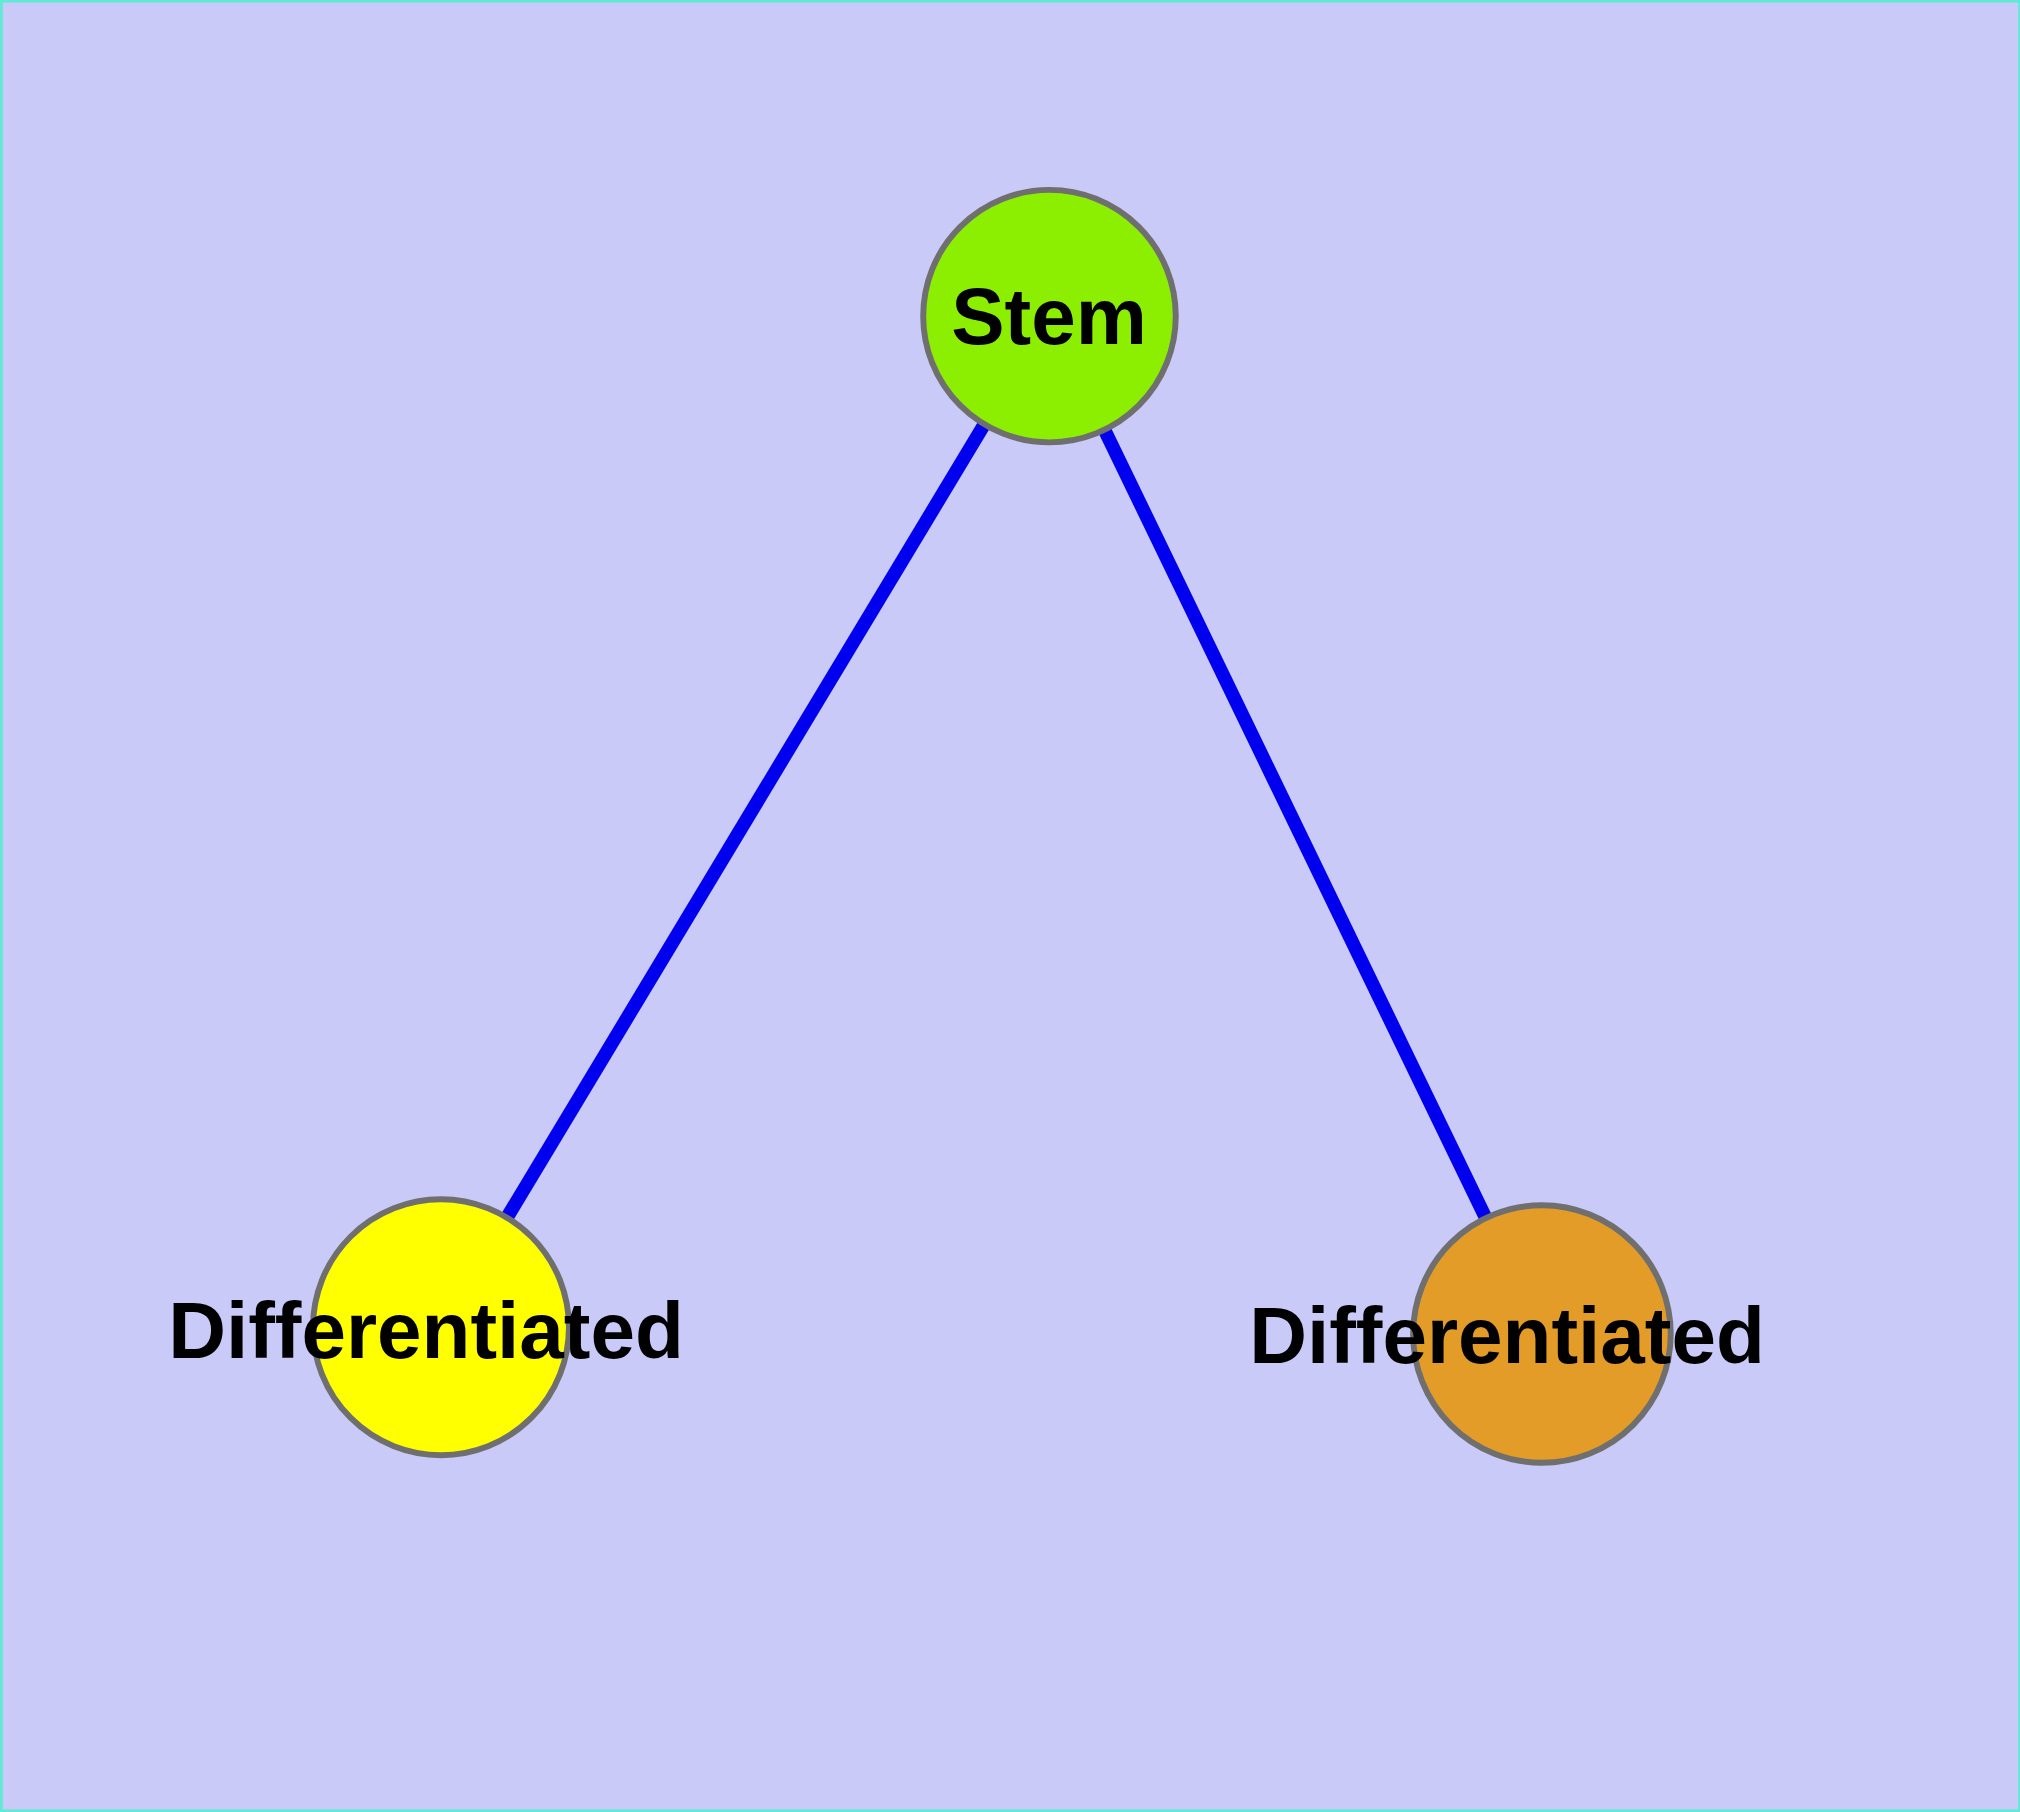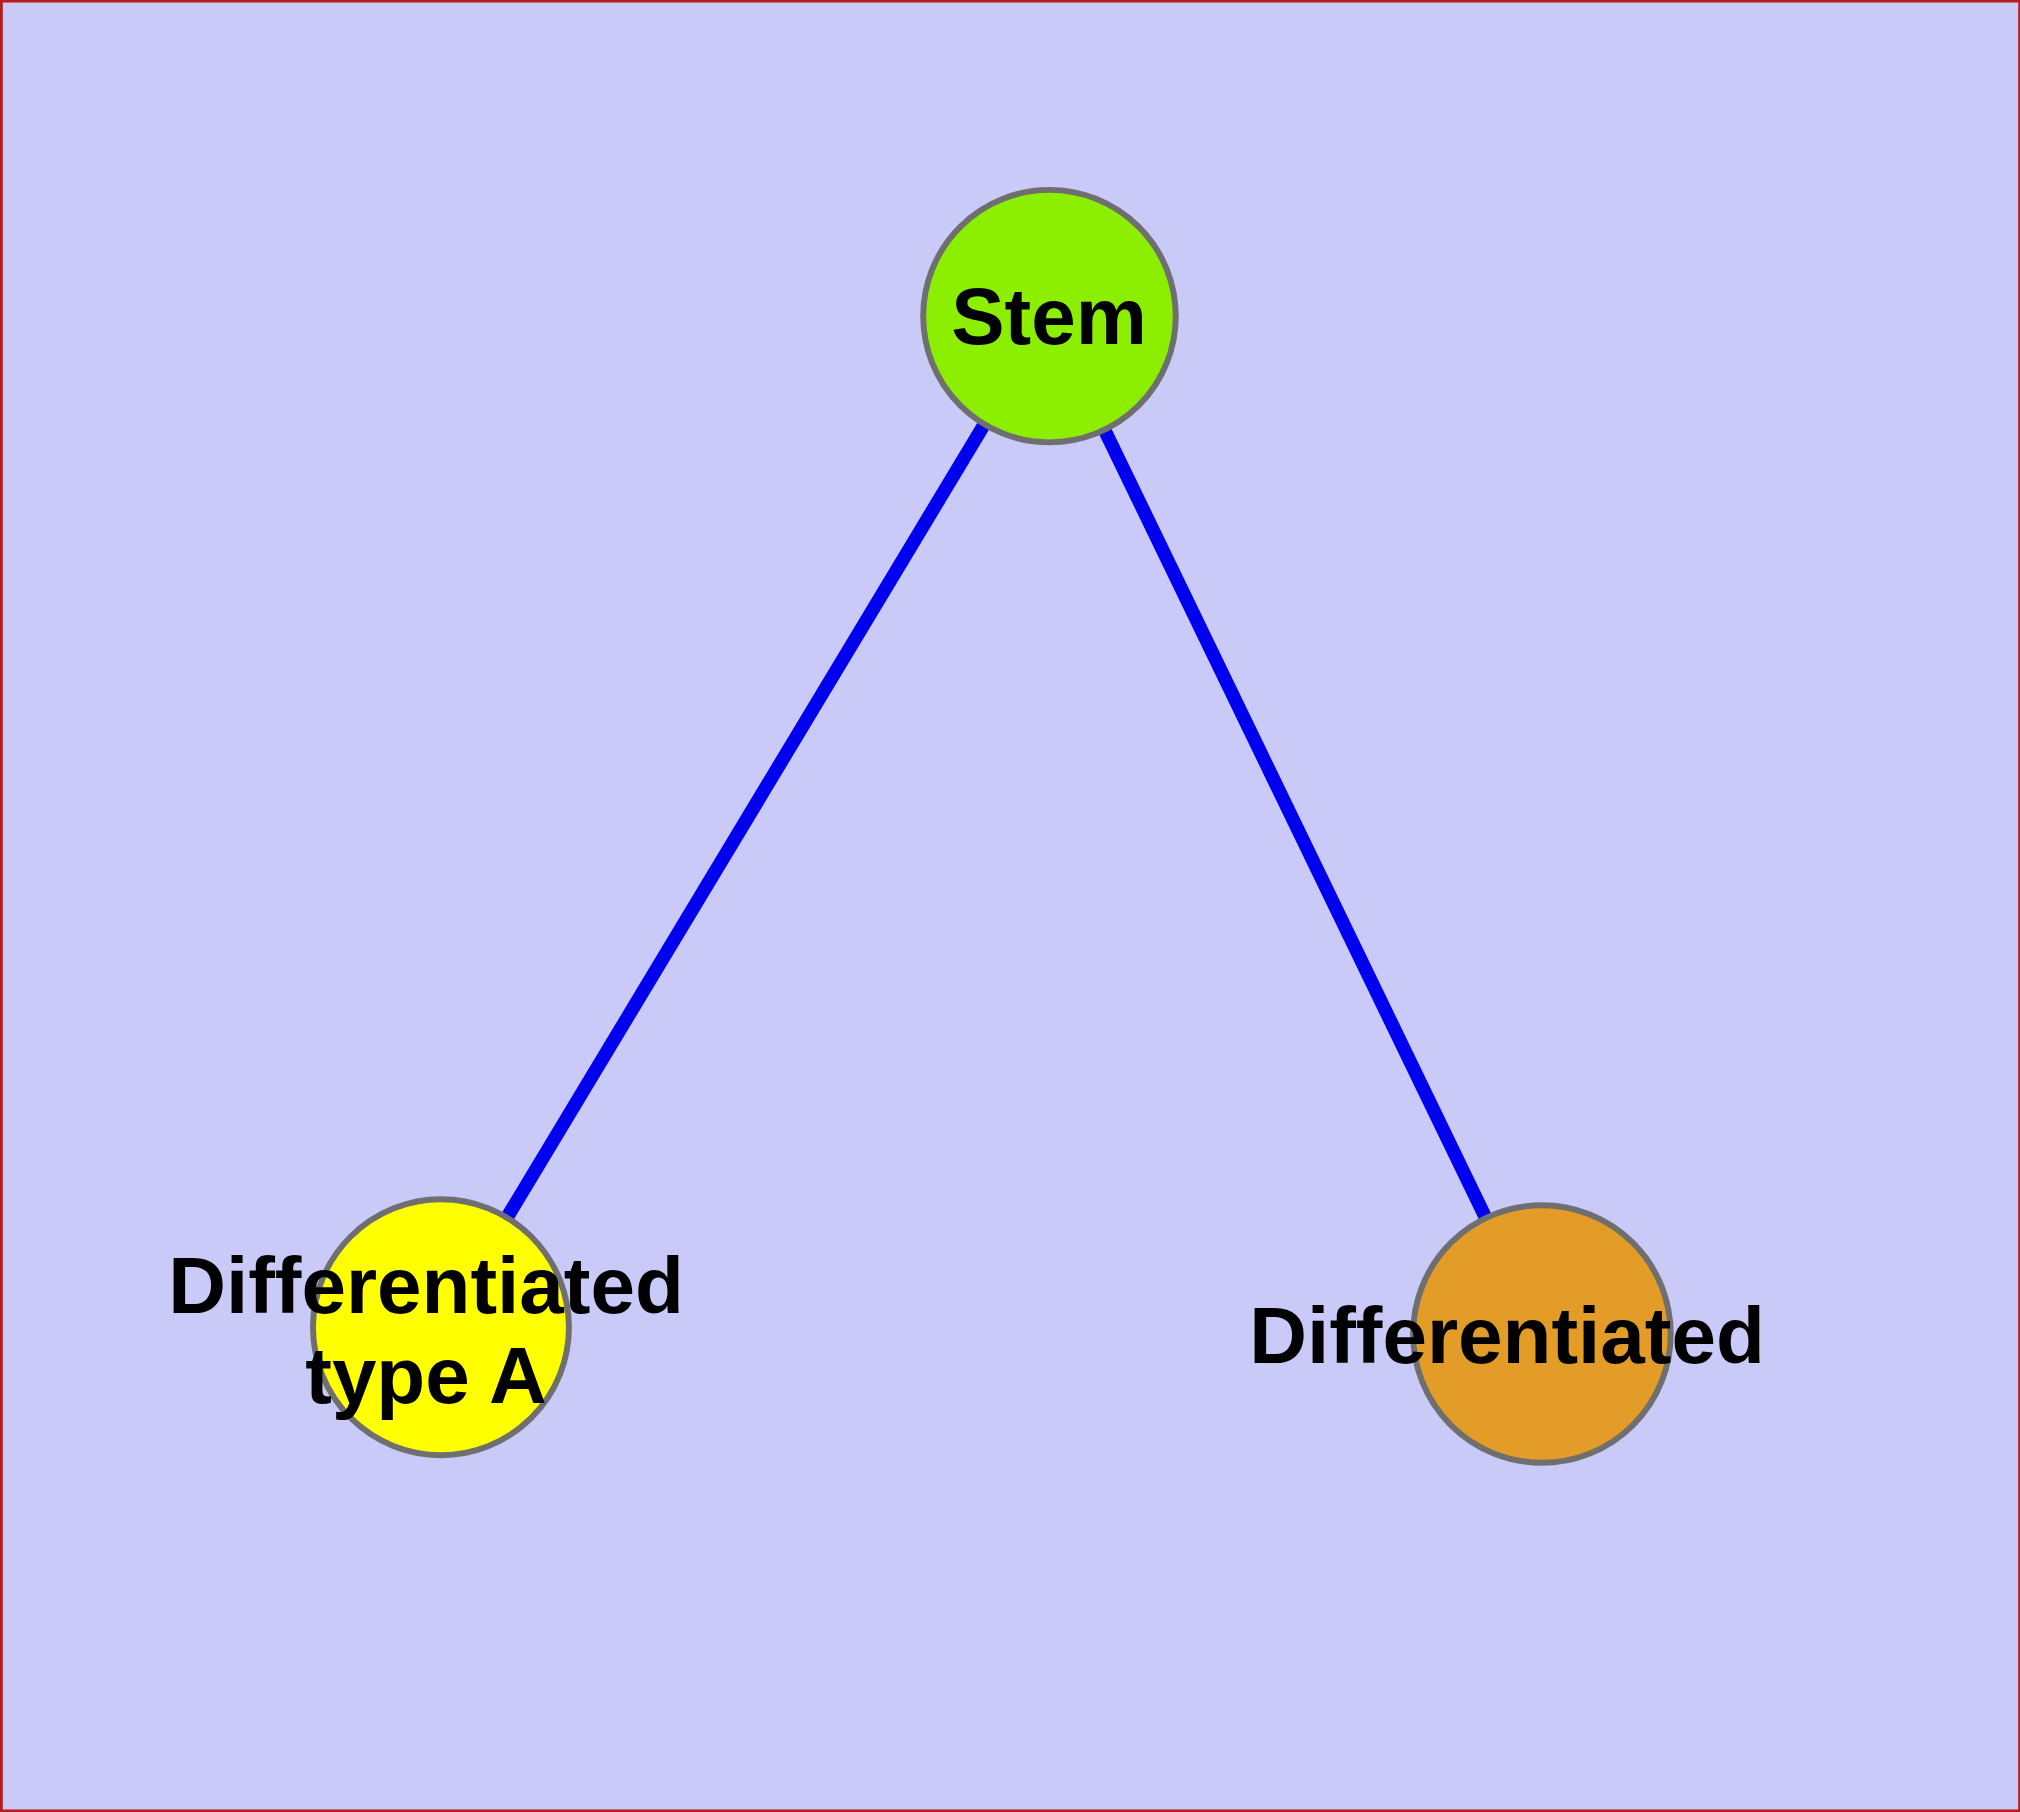--- a/index.html
+++ b/index.html
@@ -4,21 +4,21 @@
 <style>
   html, body {
     margin: 0;
     padding: 0;
     background: #ffffff;
   }
   .stage {
     position: relative;
     width: 2021px;
     height: 1812px;
-    background: #b91c1c;
+    background: #5eead4;
     overflow: hidden;
   }
   .stage svg {
     position: absolute;
     left: 0;
     top: 0;
     display: block;
   }
   .labels-layer {
     position: absolute;
@@ -62,21 +62,20 @@
   </svg>
 
   <div class="labels-layer" style="color: rgb(0, 0, 0);">
 
     <div class="node-label" style="left:1049px; top:317px;">
       <span class="line">Stem</span>
     </div>
 
     <div class="node-label" style="left:426px; top:1331px;">
       <span class="line">Differentiated</span>
-      <span class="line">type A</span>
     </div>
 
     <div class="node-label" style="left:1507px; top:1336px;">
       <span class="line">Differentiated</span>
     </div>
 
   </div>
 </div>
 
 

